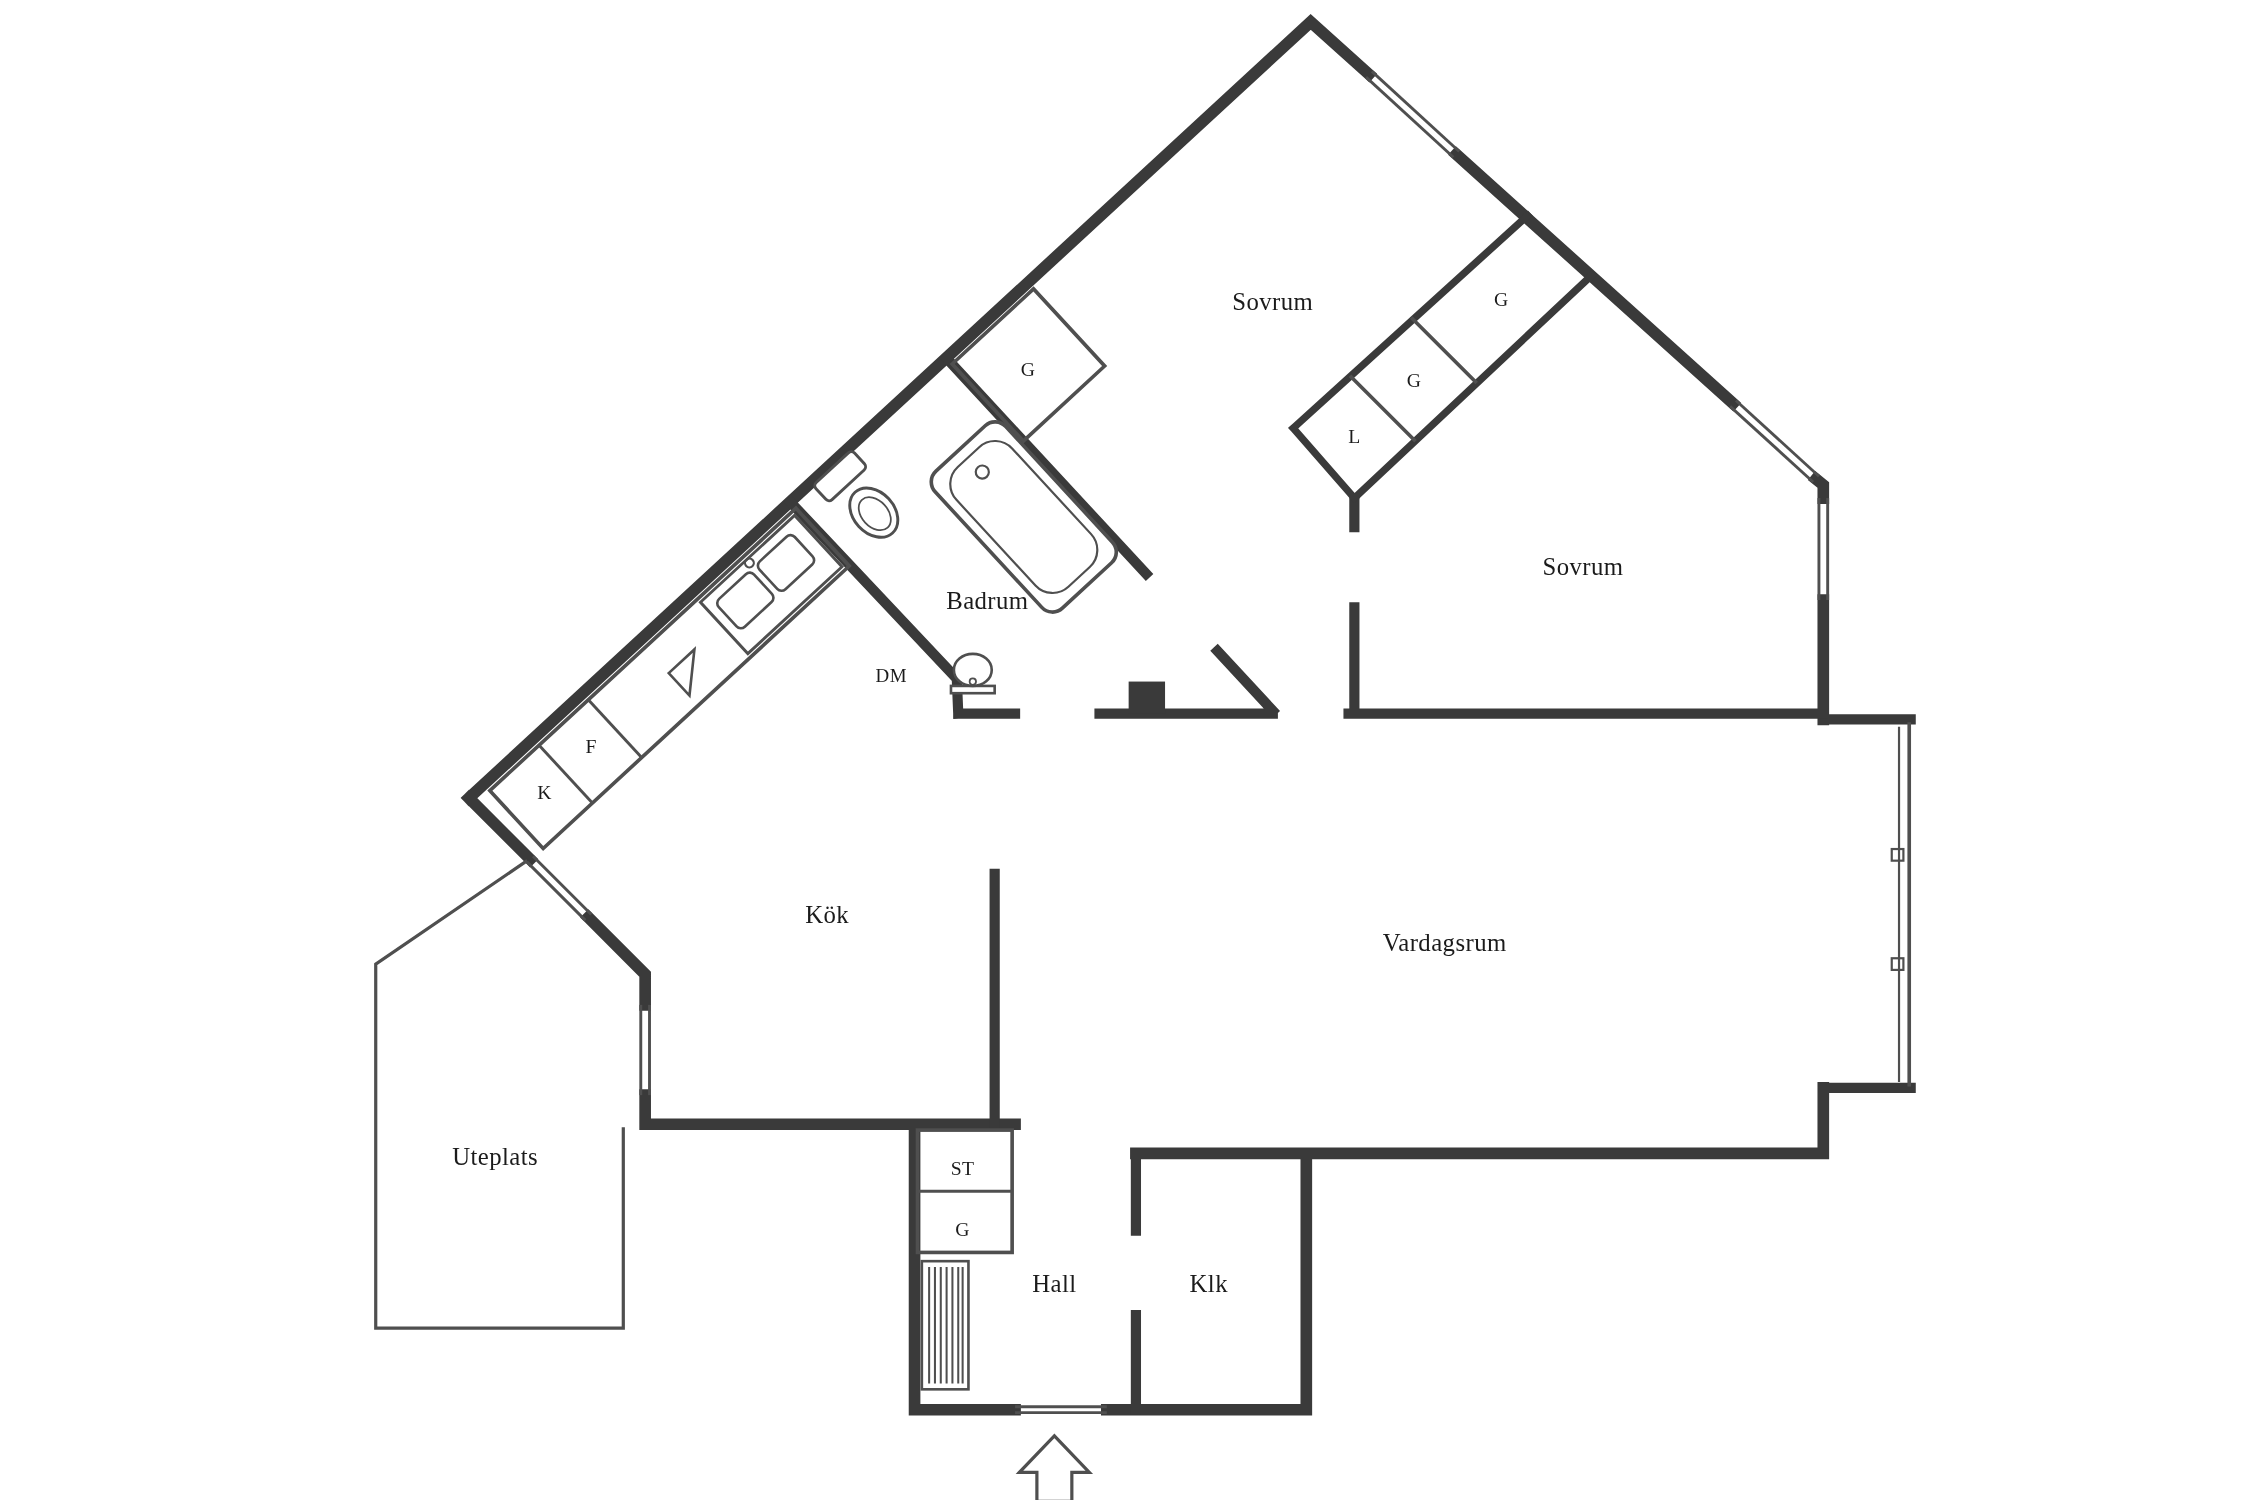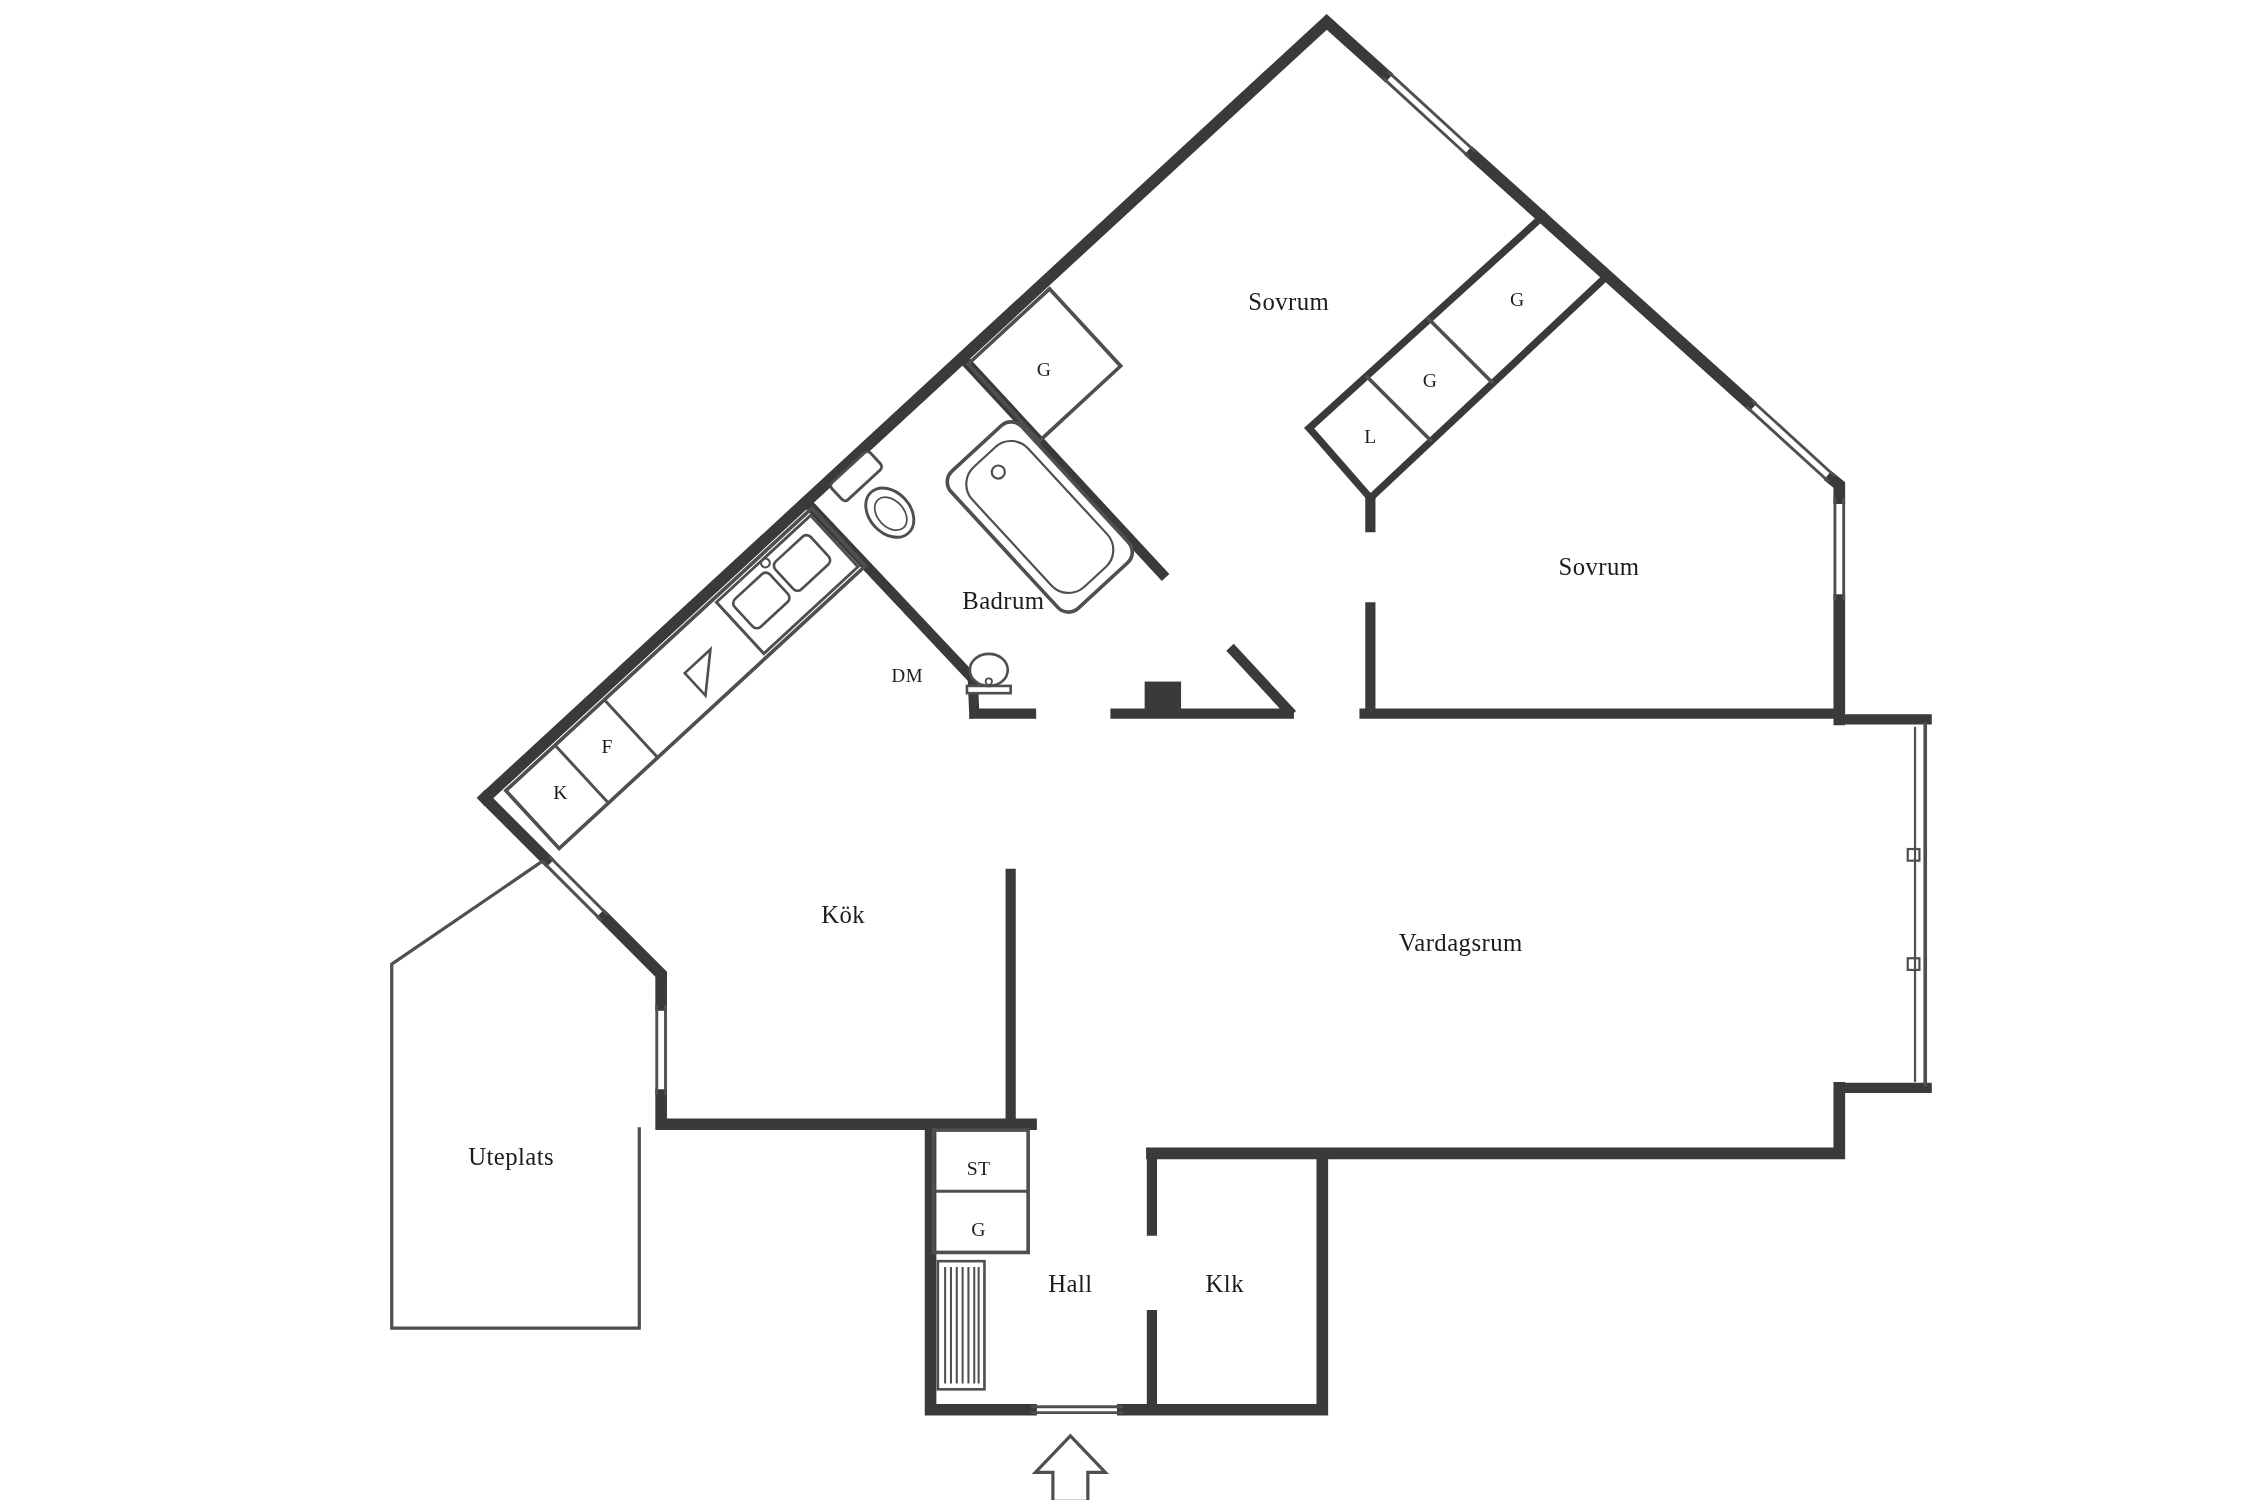--- a/index.html
+++ b/index.html
@@ -1,16 +1,16 @@
 <!DOCTYPE html>
 <html><head>
 <meta charset="utf-8">
 <style>
   html,body{margin:0;padding:0;background:#ffffff;}
-  .stage{width:2124px;height:1500px;background:#ffffff;overflow:hidden;padding-left:16px;}
+  .stage{width:2124px;height:1500px;background:#ffffff;overflow:hidden;}
   svg{display:block;}
   text{font-family:"Liberation Serif","DejaVu Serif",serif;fill:#1b1b1b;letter-spacing:.3px;}
   .room-label{font-size:17px;}
   .small-label{font-size:13.5px;}
   .tiny-label{font-size:13px;}
   .wall{stroke:#3a3a3a;fill:none;stroke-linecap:square;stroke-linejoin:miter;}
   .thin{stroke:#4f4f4f;fill:none;stroke-linecap:butt;}
   .fixture{stroke:#4f4f4f;fill:#ffffff;}
 </style>
 </head>

